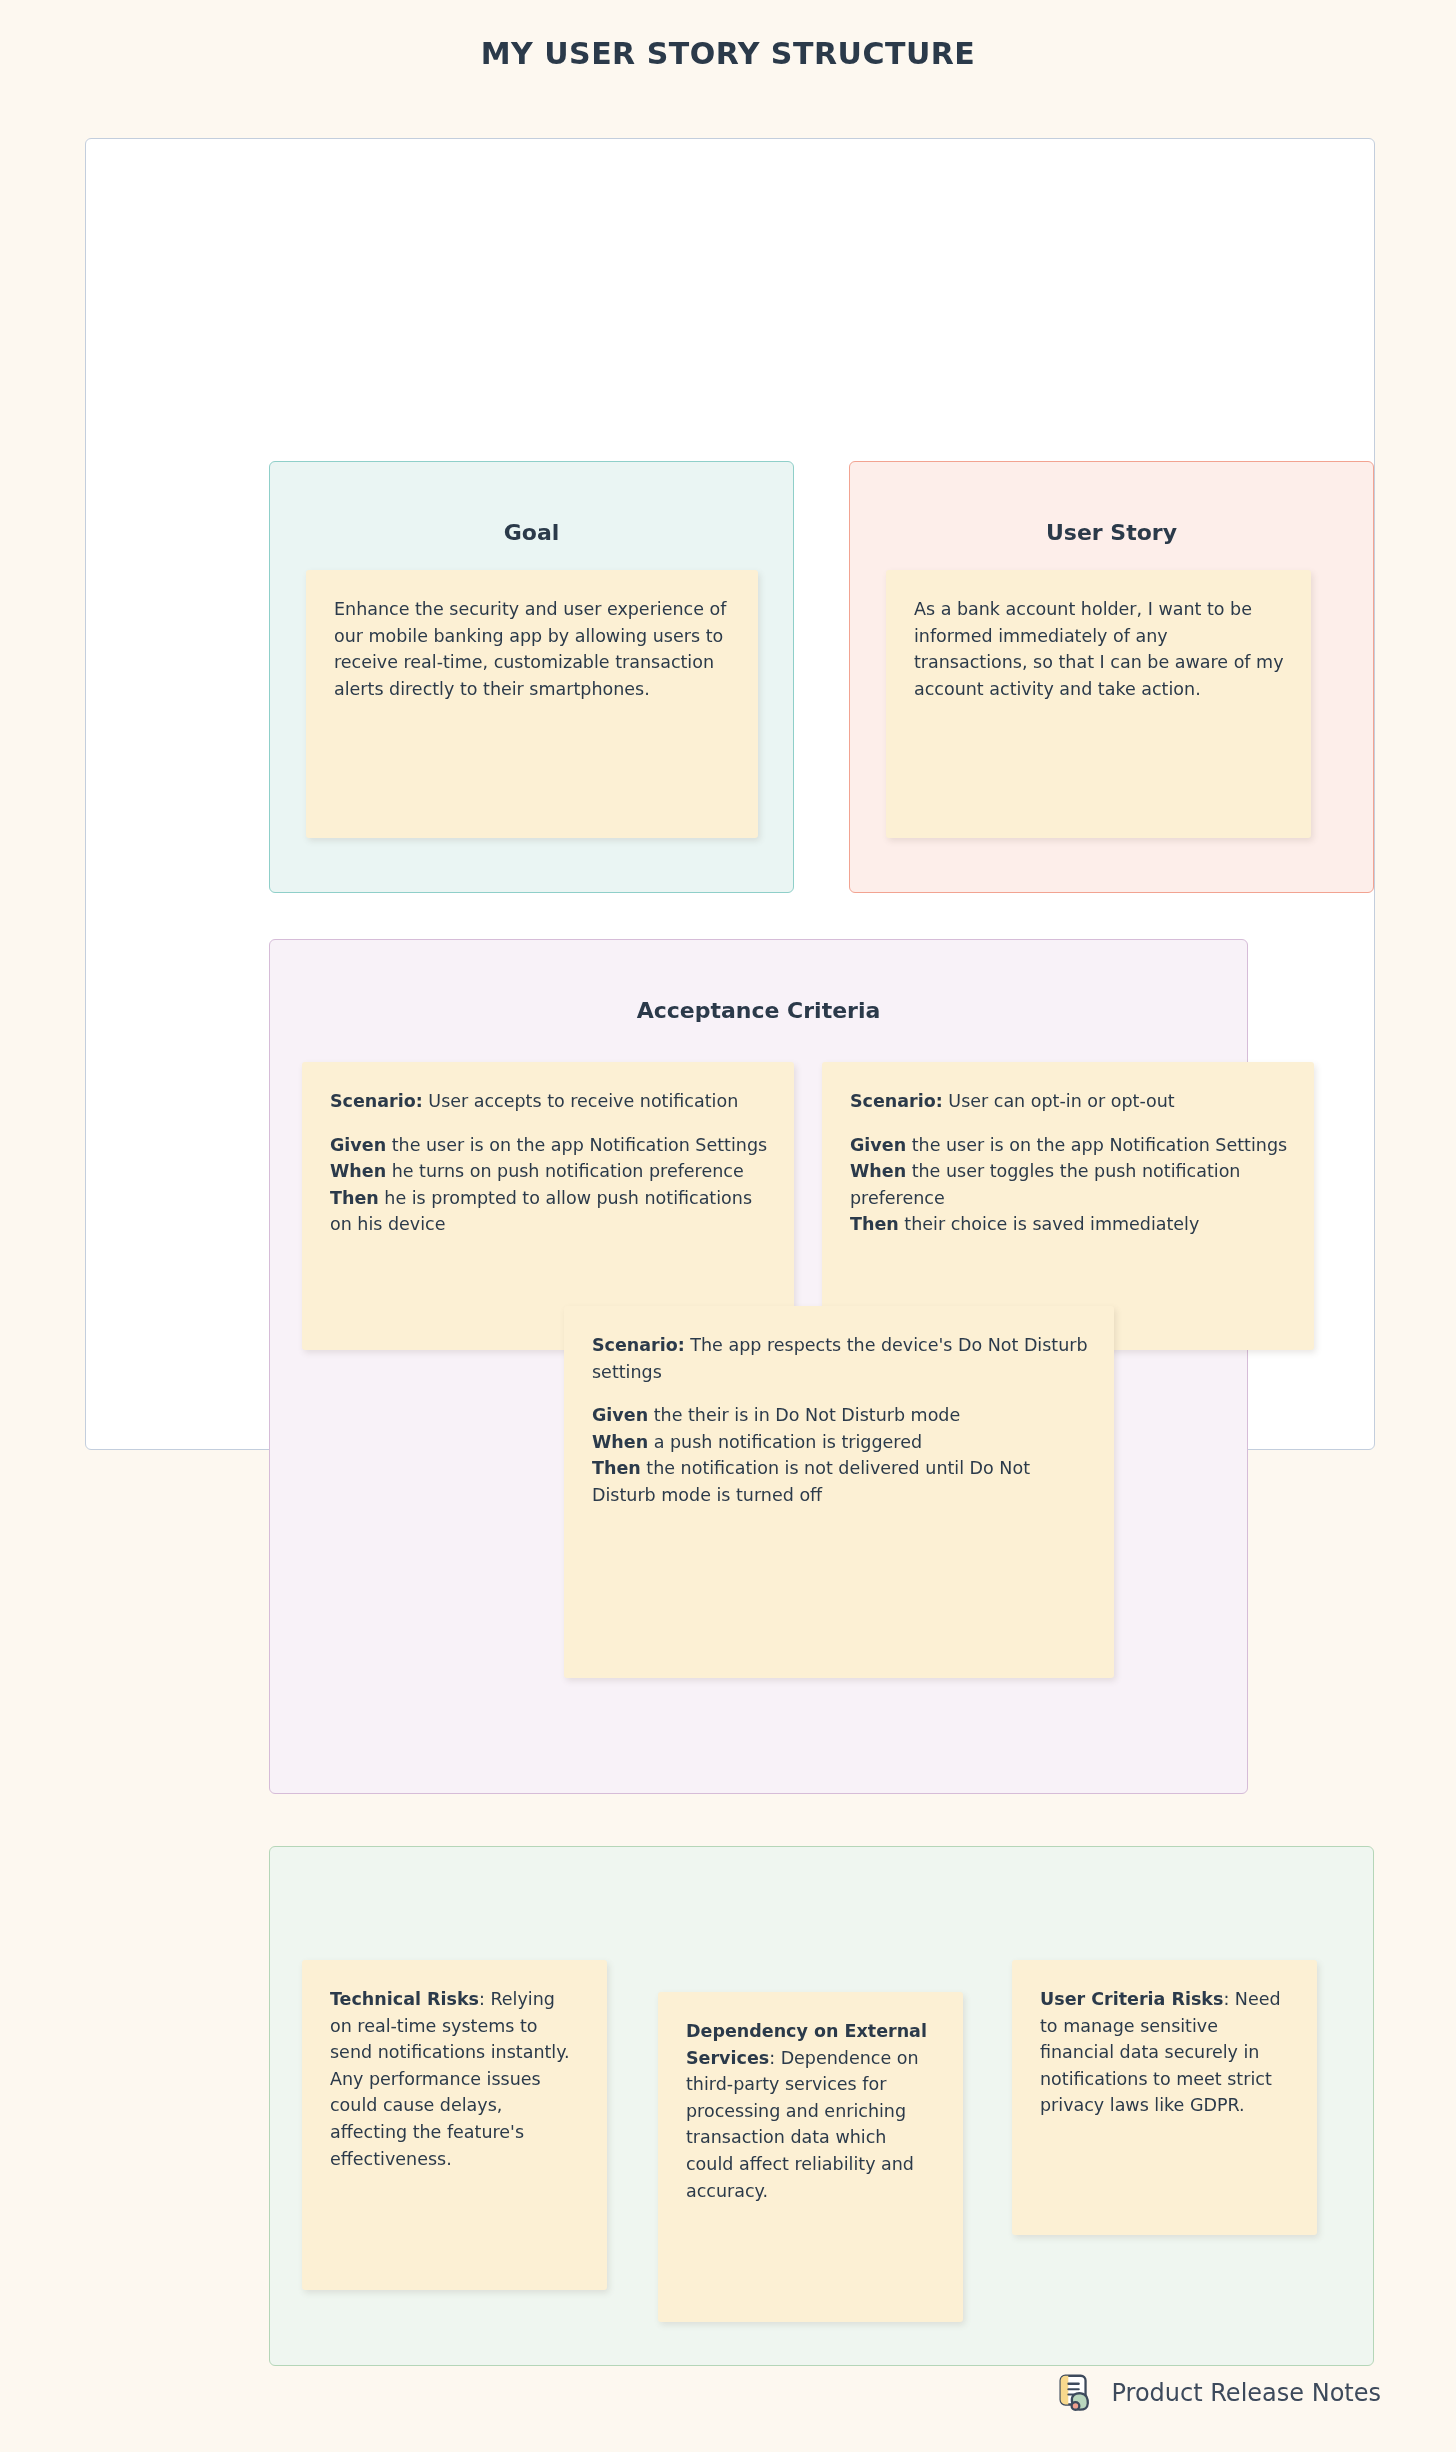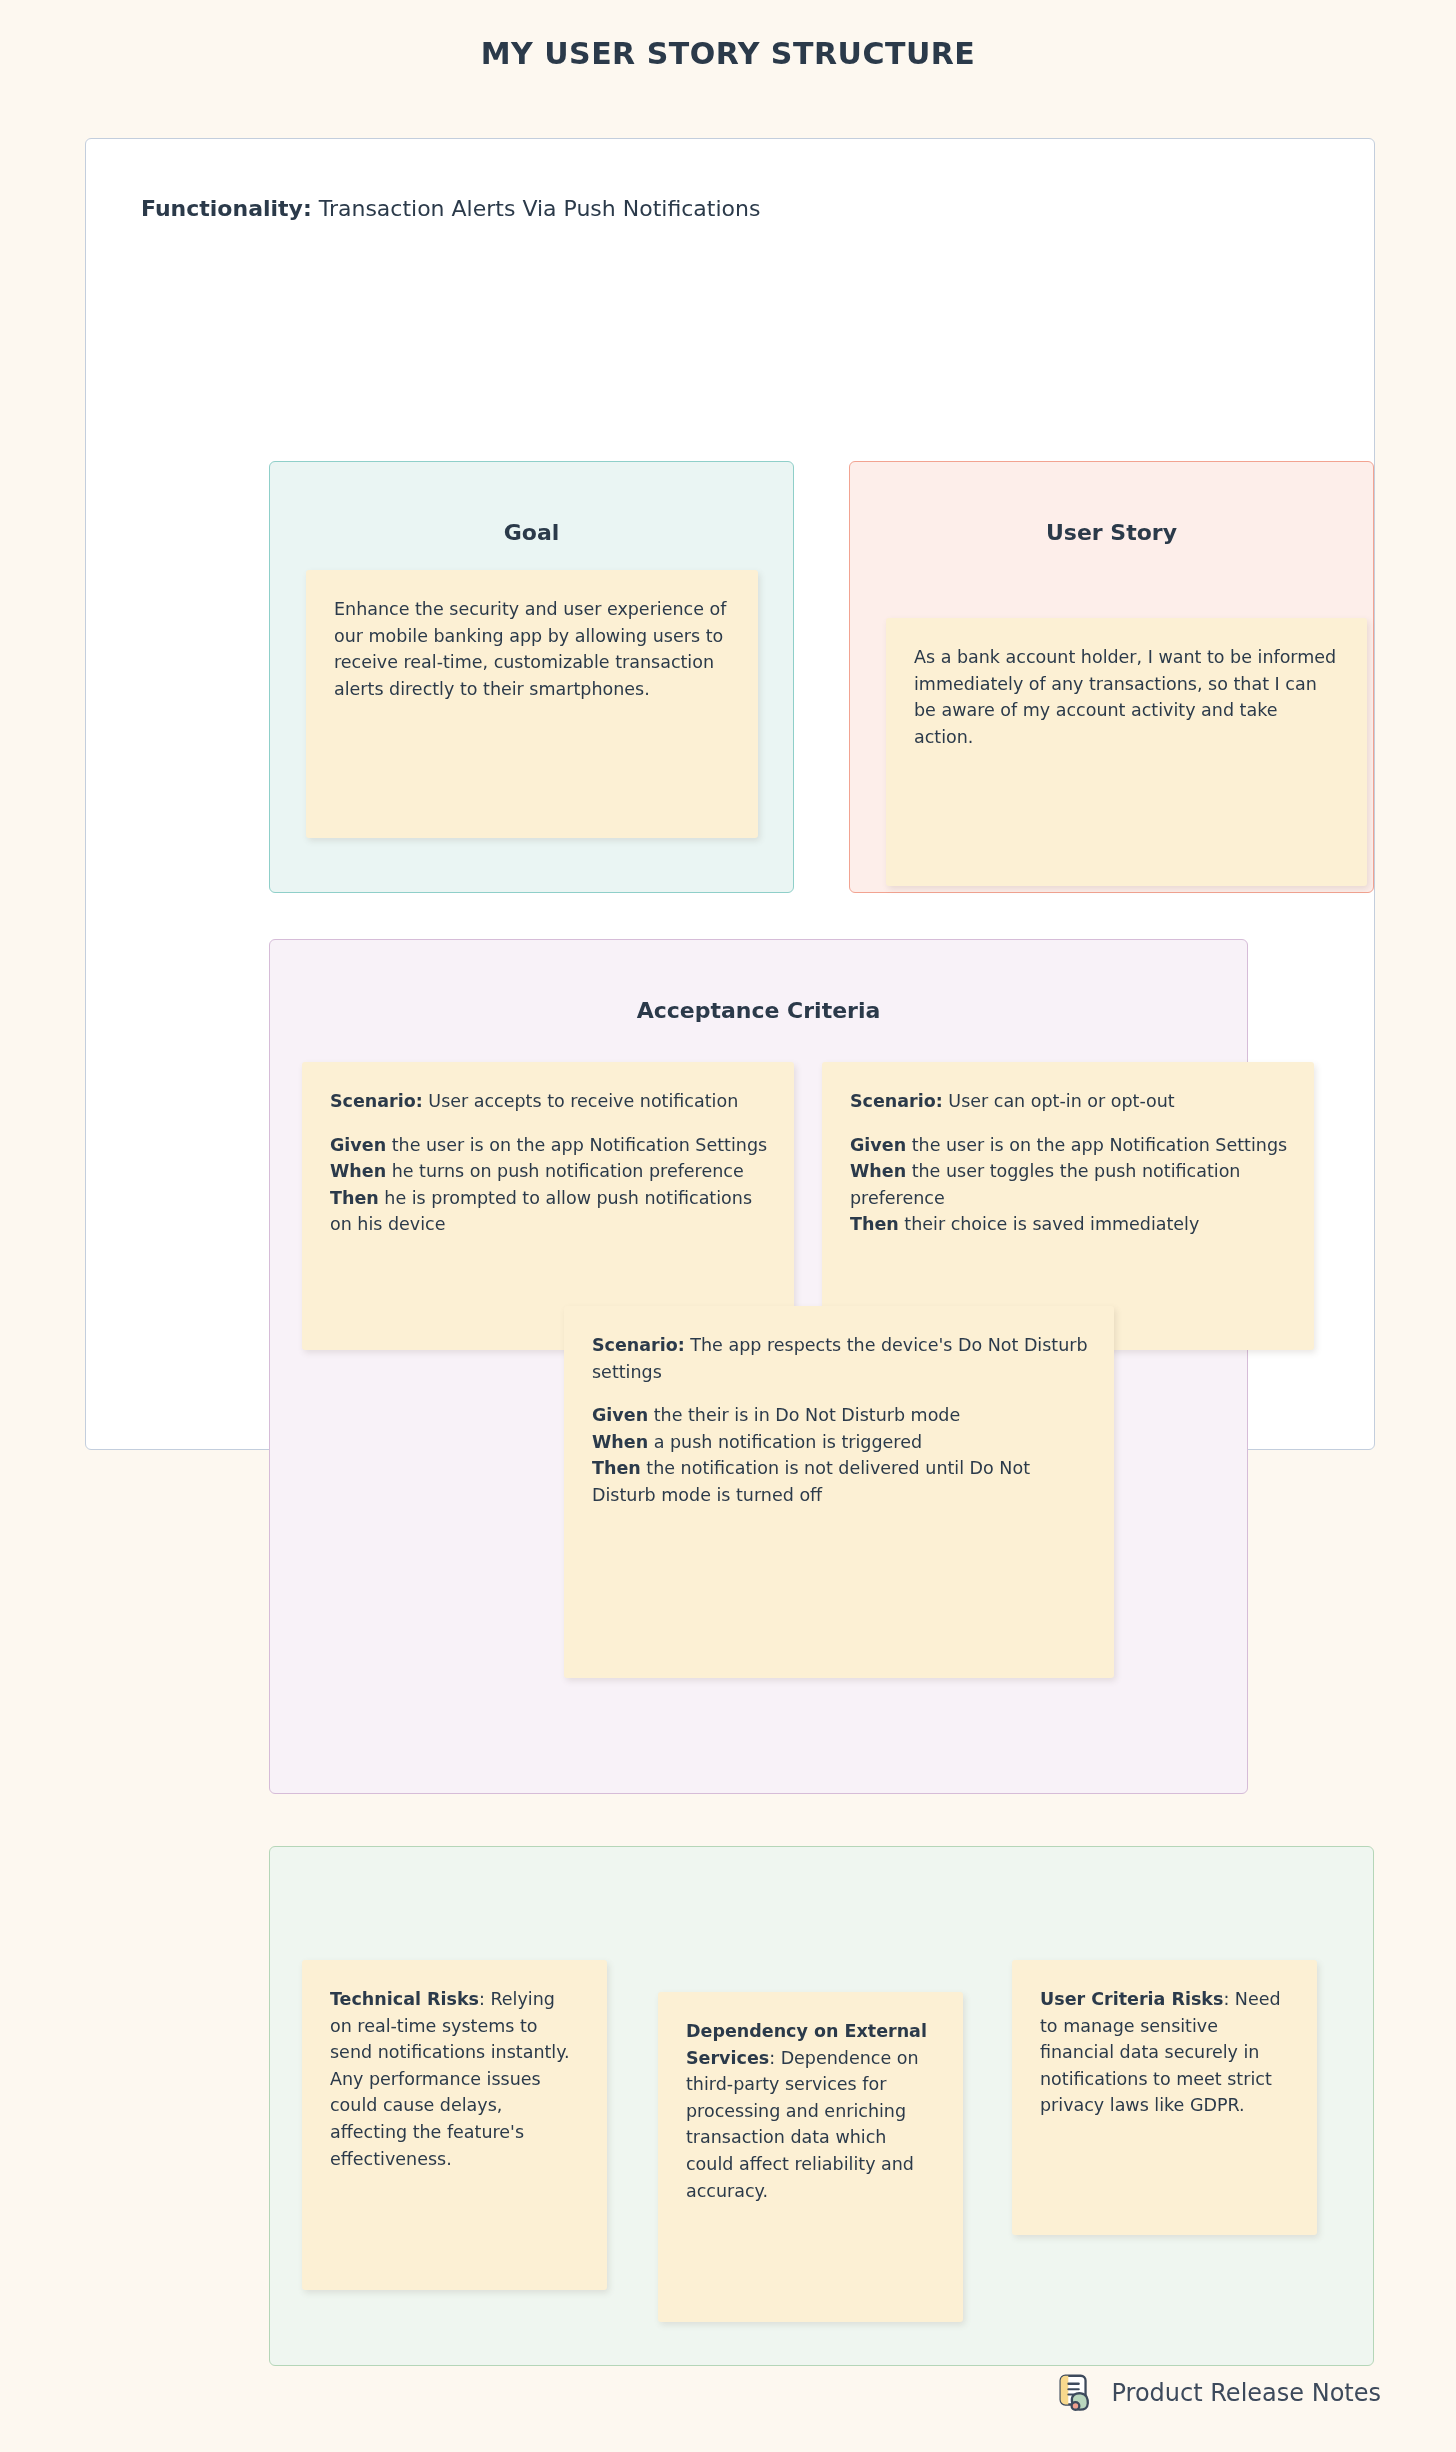--- a/index.html
+++ b/index.html
@@ -87,21 +87,21 @@
     box-shadow: 2px 3px 6px rgba(90, 80, 60, 0.13);
     font-size: 17.5px;
     line-height: 1.52;
     padding: 26px 26px 26px 28px;
   }
   .note b { font-weight: bold; }
   .note .gap { display: block; height: 17px; }
 
   
   .note-goal  { left: 36px; top: 108px; width: 452px; height: 268px; }
-  .note-story { left: 36px; top: 108px; width: 481px; height: 268px; margin-top: 48px; }
+  .note-story { left: 36px; top: 108px; width: 425px; height: 268px; }
 
   
   .note-ac1 { left: 32px;  top: 122px; width: 492px; height: 288px; }
   .note-ac2 { left: 552px; top: 122px; width: 492px; height: 288px; }
   .note-ac3 { left: 294px; top: 366px; width: 550px; height: 372px; }
 
   
   .note-r1 { left: 32px;  top: 113px; width: 305px; height: 330px; }
   .note-r2 { left: 388px; top: 145px; width: 305px; height: 330px; }
   .note-r3 { left: 742px; top: 113px; width: 305px; height: 275px; }
@@ -121,23 +121,20 @@
   }
   .brand-icon { width: 46px; height: 46px; display: block; }
 </style>
 </head>
 <body>
 
 <div class="page-title">MY USER STORY STRUCTURE</div>
 
 <div class="board">
 
-  <div class="functionality-line">
-    <span class="fn-label">Functionality:</span><span class="fn-value"> Transaction Alerts Via Push Notifications</span>
-  </div>
 
   <div class="panel panel-goal">
     <div class="panel-title">Goal</div>
     <div class="note note-goal">Enhance the security and user experience of our mobile banking app by allowing users to receive real-time, customizable transaction alerts directly to their smartphones.</div>
   </div>
 
   <div class="panel panel-story">
     <div class="panel-title">User Story</div>
     <div class="note note-story">As a bank account holder, I want to be informed immediately of any transactions, so that I can be aware of my account activity and take action.</div>
   </div>

